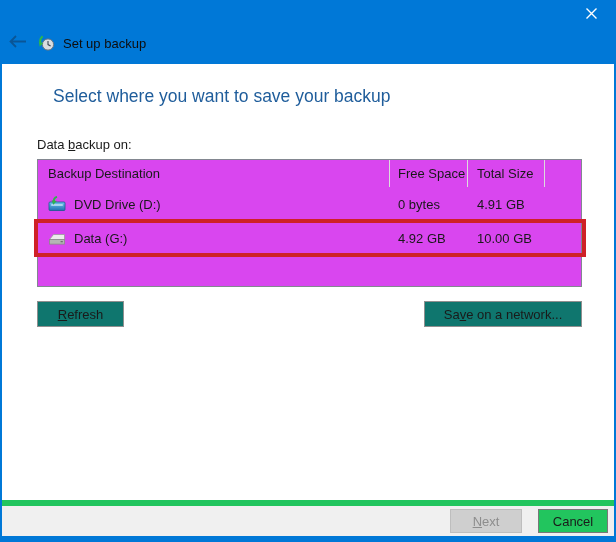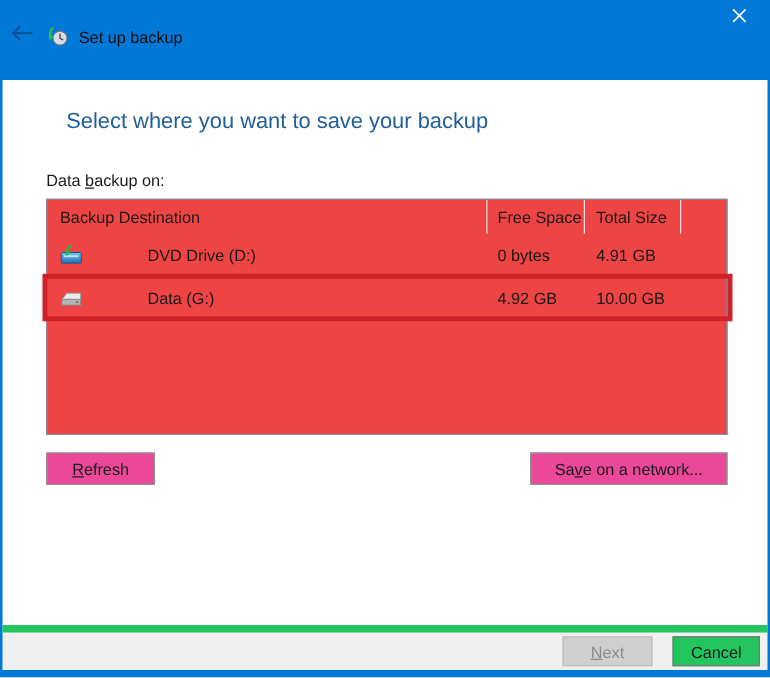--- a/index.html
+++ b/index.html
@@ -19,21 +19,21 @@
   .titlebar {
     flex: none; height: 64px; position: relative; margin: 0 -2px;
   }
   .close-btn {
     position: absolute; top: 6px; right: 16px;
     width: 18px; height: 18px;
     display: flex; align-items: center; justify-content: center;
     cursor: default;
   }
   .nav-row {
-    position: absolute; left: 9px; top: 20px;
+    position: absolute; left: 9px; top: 34px;
     display: flex; align-items: center;
   }
   .back-btn { width: 22px; height: 18px; display: flex; align-items: center; opacity: .55; }
   .app-icon { margin-left: 7px; margin-right: 8px; display: flex; }
   .title-text { font-size: 13px; color: #0d0d0d; }
   
   .content {
     flex: 1; background: #fff;
     padding: 0 32px 0 35px;
     position: relative;
@@ -42,43 +42,43 @@
   .heading {
     margin: 22px 0 0 16px;
     font-size: 17.5px; font-weight: 400;
     color: #1f5d9b;
   }
   .subtext { margin-top: 16px; font-size: 13px; color: #1a1a1a; }
   .save-label { margin-top: 30px; font-size: 13px; color: #1a1a1a; }
   .ak { text-decoration: underline; }
   .list-wrap { position: relative; margin-top: 7px; }
   .listbox {
-    border: 1px solid #828790; background: #ef4444;
-    height: 189px; width: 100%;
+    border: 1px solid #828790; background: #d946ef;
+    height: 128px; width: 100%;
   }
   .lv-header { display: flex; height: 27px; font-size: 13px; color: #191919; }
   .lv-row { display: flex; height: 34px; font-size: 13px; color: #191919; }
   .c1 { flex: 0 0 352px; display: flex; align-items: center; padding-left: 10px; }
   .c2 { flex: 0 0 78px; display: flex; align-items: center; padding-left: 8px; }
   .c3 { flex: 0 0 77px; display: flex; align-items: center; padding-left: 9px; }
   .c4 { flex: 1 1 auto; }
   .lv-header .c1, .lv-header .c2, .lv-header .c3 { border-right: 1px solid #dcdcdc; }
-  .lv-row .c1 { padding-left: 9px; gap: 44px; }
+  .lv-row .c1 { padding-left: 9px; }
   .row-icon { width: 20px; display: flex; justify-content: center; margin-right: 7px; flex: none; }
   .annotation {
     position: absolute; left: -3px; top: 60px;
     width: calc(100% + 7px); height: 38px;
     border: 4px solid #cf2127;
     pointer-events: none;
   }
   .btn-row { display: flex; justify-content: space-between; margin-top: 14px; }
   button {
     font-family: "Liberation Sans", sans-serif;
     font-size: 13px; color: #1a1a1a;
-    background: #ec4899; border: 1px solid #8f8f8f;
+    background: #0f766e; border: 1px solid #8f8f8f;
     height: 26px; cursor: default;
   }
   .refresh-btn { width: 87px; }
   .save-network-btn { width: 158px; }
   
   .footer {
     flex: none; height: 36px;
     background: #f0f0f0; border-top: 6px solid #22c55e;
     display: flex; align-items: center; justify-content: flex-end;
     padding-right: 6px;

